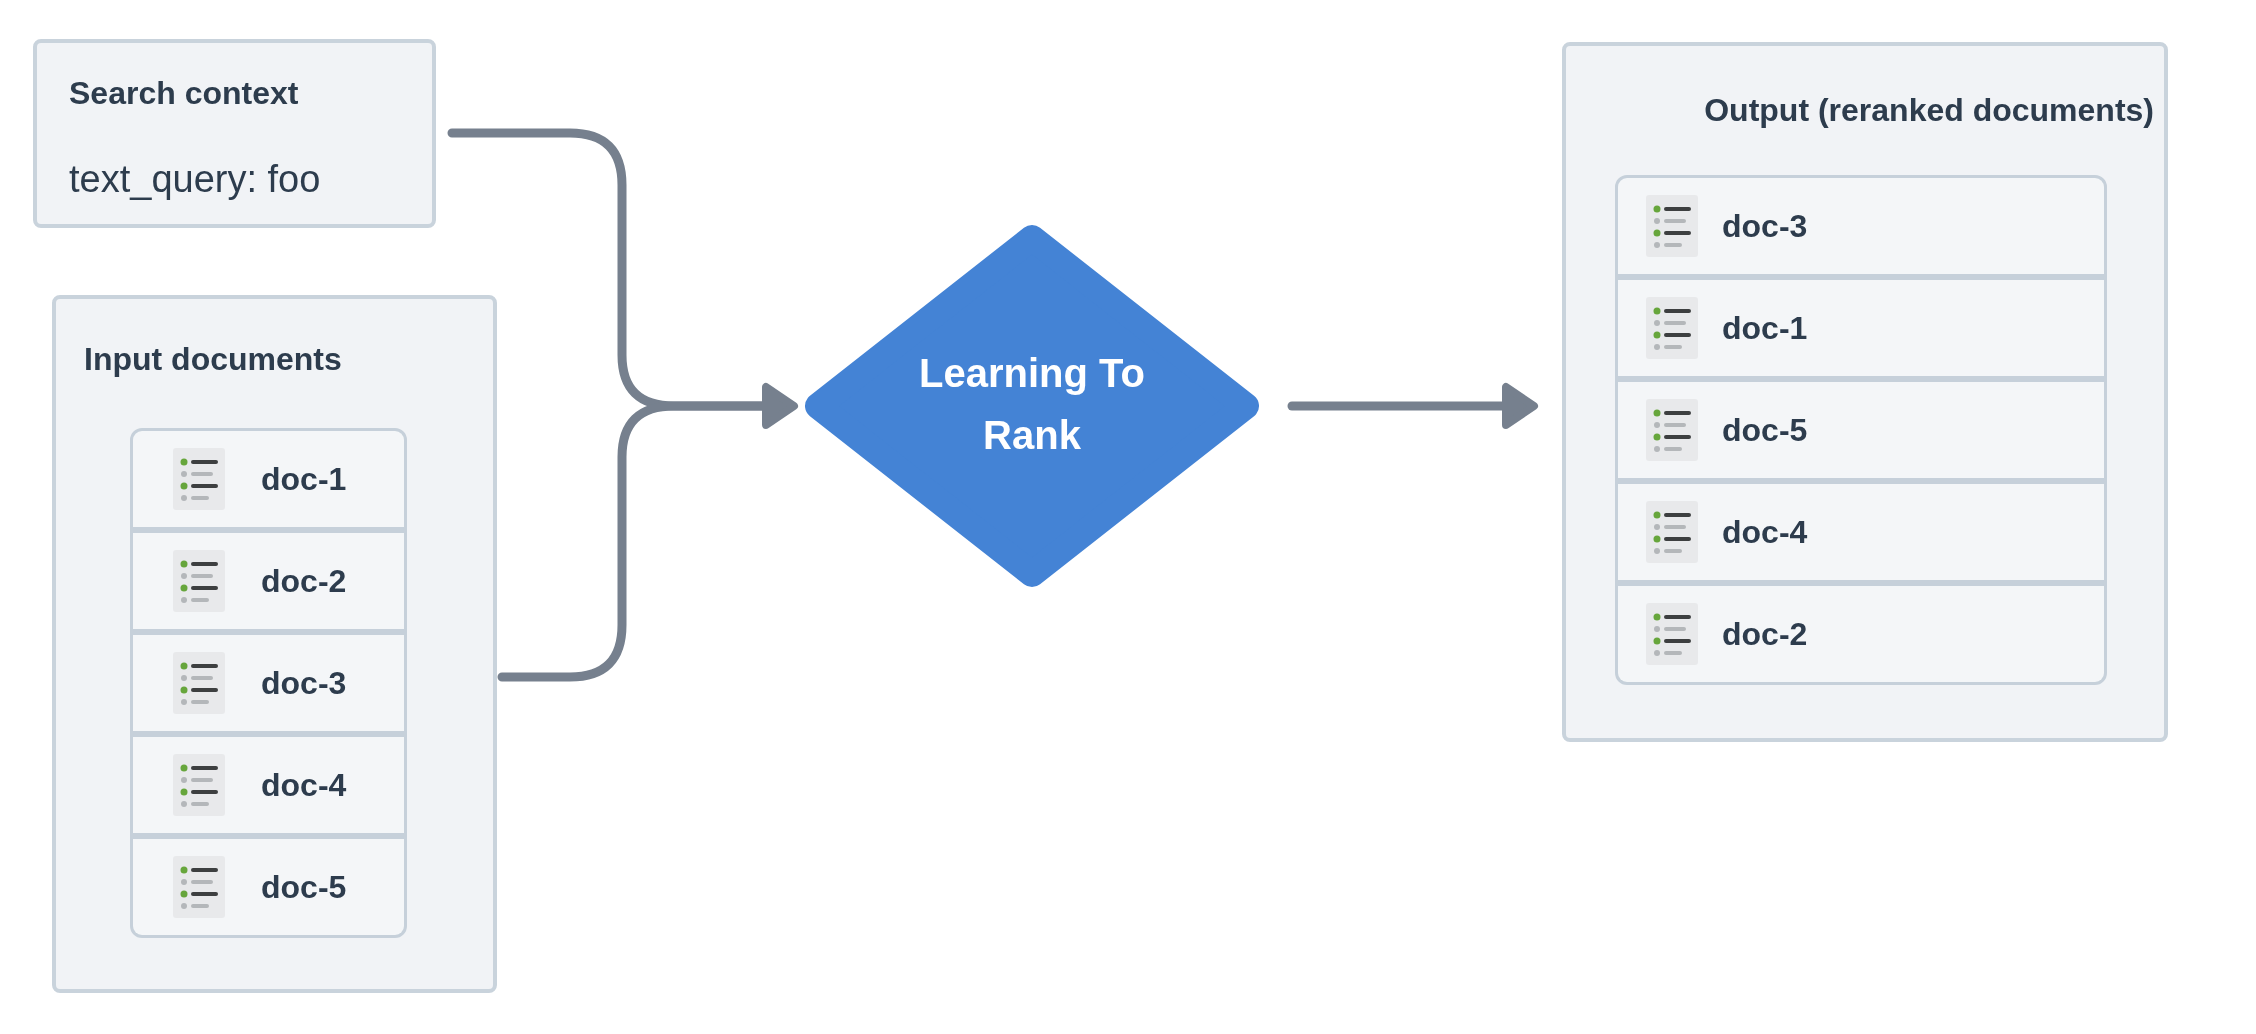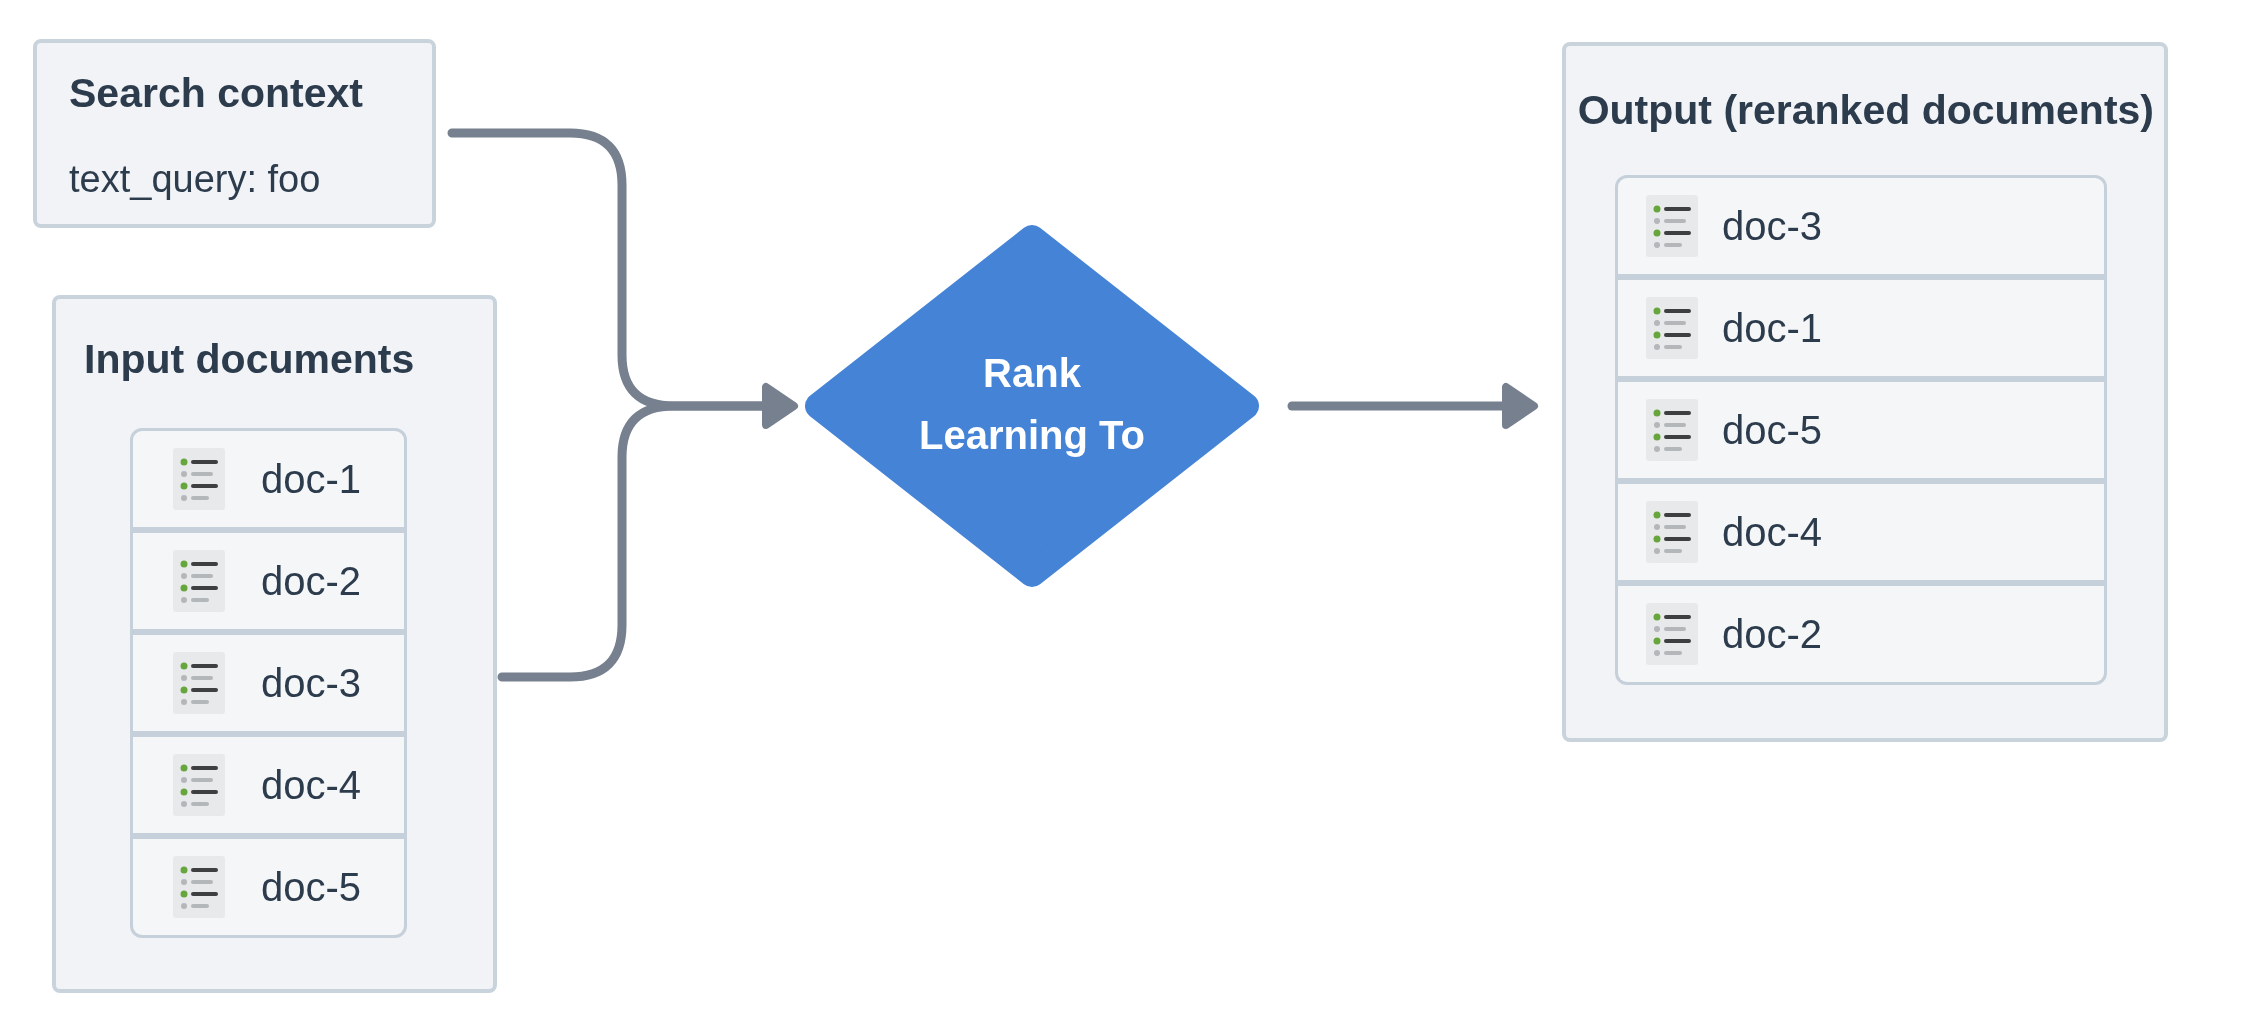--- a/index.html
+++ b/index.html
@@ -20,34 +20,34 @@
   *{box-sizing:border-box;}
   html,body{margin:0;padding:0;background:var(--page-bg);}
   body{font-family:"Liberation Sans","DejaVu Sans",sans-serif;}
   .canvas{position:relative;width:2256px;height:1034px;background:var(--page-bg);overflow:hidden;}
 
   
   .box{position:absolute;background:var(--box-bg);border:4px solid var(--box-border);border-radius:8px;}
   .search-box{left:33px;top:39px;width:403px;height:189px;padding:26px 0 0 32px;}
   .input-box{left:52px;top:295px;width:445px;height:698px;padding:36px 0 0 28px;}
   .output-box{left:1562px;top:42px;width:606px;height:700px;padding:40px 10px 0;}
-  .box-title{font-size:41px;line-height:48px;font-weight:bold;color:var(--text-dark);white-space:nowrap;}
+  .box-title{font-size:32px;line-height:48px;font-weight:bold;color:var(--text-dark);white-space:nowrap;}
   .output-box .box-title{text-align:right;}
   .box-sub{font-size:38px;line-height:44px;margin-top:40px;color:var(--text-dark);white-space:nowrap;}
 
   
   .doc-stack{position:absolute;display:flex;flex-direction:column;gap:6px;background:var(--divider);
              border:3px solid var(--divider);border-radius:12px;overflow:hidden;}
   .input-stack{left:130px;top:428px;width:277px;}
   .output-stack{left:1615px;top:175px;width:492px;}
   .doc-card{height:96px;background:var(--card-bg);display:flex;align-items:center;flex:none;}
   .input-stack .doc-card{padding-left:40px;gap:36px;}
   .output-stack .doc-card{padding-left:28px;gap:24px;}
   .doc-icon{width:52px;height:62px;flex:none;}
-  .doc-label{font-size:40px;font-weight:normal;color:var(--text-dark);white-space:nowrap;}
+  .doc-label{font-size:32px;font-weight:bold;color:var(--text-dark);white-space:nowrap;}
 
   
   .overlay{position:absolute;left:0;top:0;width:2256px;height:1034px;pointer-events:none;}
   .conn{fill:none;stroke:var(--connector-gray);stroke-width:9;stroke-linecap:round;stroke-linejoin:round;}
   .head{fill:var(--connector-gray);stroke:var(--connector-gray);stroke-width:8;stroke-linejoin:round;}
   .diamond{fill:var(--accent-blue);stroke:var(--accent-blue);stroke-width:26;stroke-linejoin:round;}
 
   .diamond-label{position:absolute;left:832px;top:342px;width:400px;text-align:center;
                  font-size:40px;line-height:62px;font-weight:bold;color:var(--diamond-text);}
 
@@ -97,22 +97,22 @@
   <svg class="overlay" viewBox="0 0 2256 1034">
     <path class="conn" d="M 452 133 H 570 Q 622 133 622 185 V 355 Q 622 406 674 406 H 762"></path>
     <path class="conn" d="M 502 677 H 570 Q 622 677 622 625 V 457 Q 622 406 674 406 H 762"></path>
     <polygon class="head" points="766,387 766,425 794,406"></polygon>
     <path class="conn" d="M 1292 406 H 1502"></path>
     <polygon class="head" points="1506,387 1506,425 1534,406"></polygon>
     <polygon class="diamond" points="818,406 1032,238 1246,406 1032,574"></polygon>
   </svg>
 
   <div class="diamond-label">
+    <div>Learning To</div>
     <div>Rank</div>
-    <div>Learning To</div>
   </div>
 
   <div class="doc-stack input-stack">
     <div class="doc-card">
       <svg class="doc-icon" viewBox="0 0 52 62">
           <use href="#icon-doc-list"></use>
         </svg>
       <span class="doc-label">doc-1</span>
     </div>
     <div class="doc-card">

